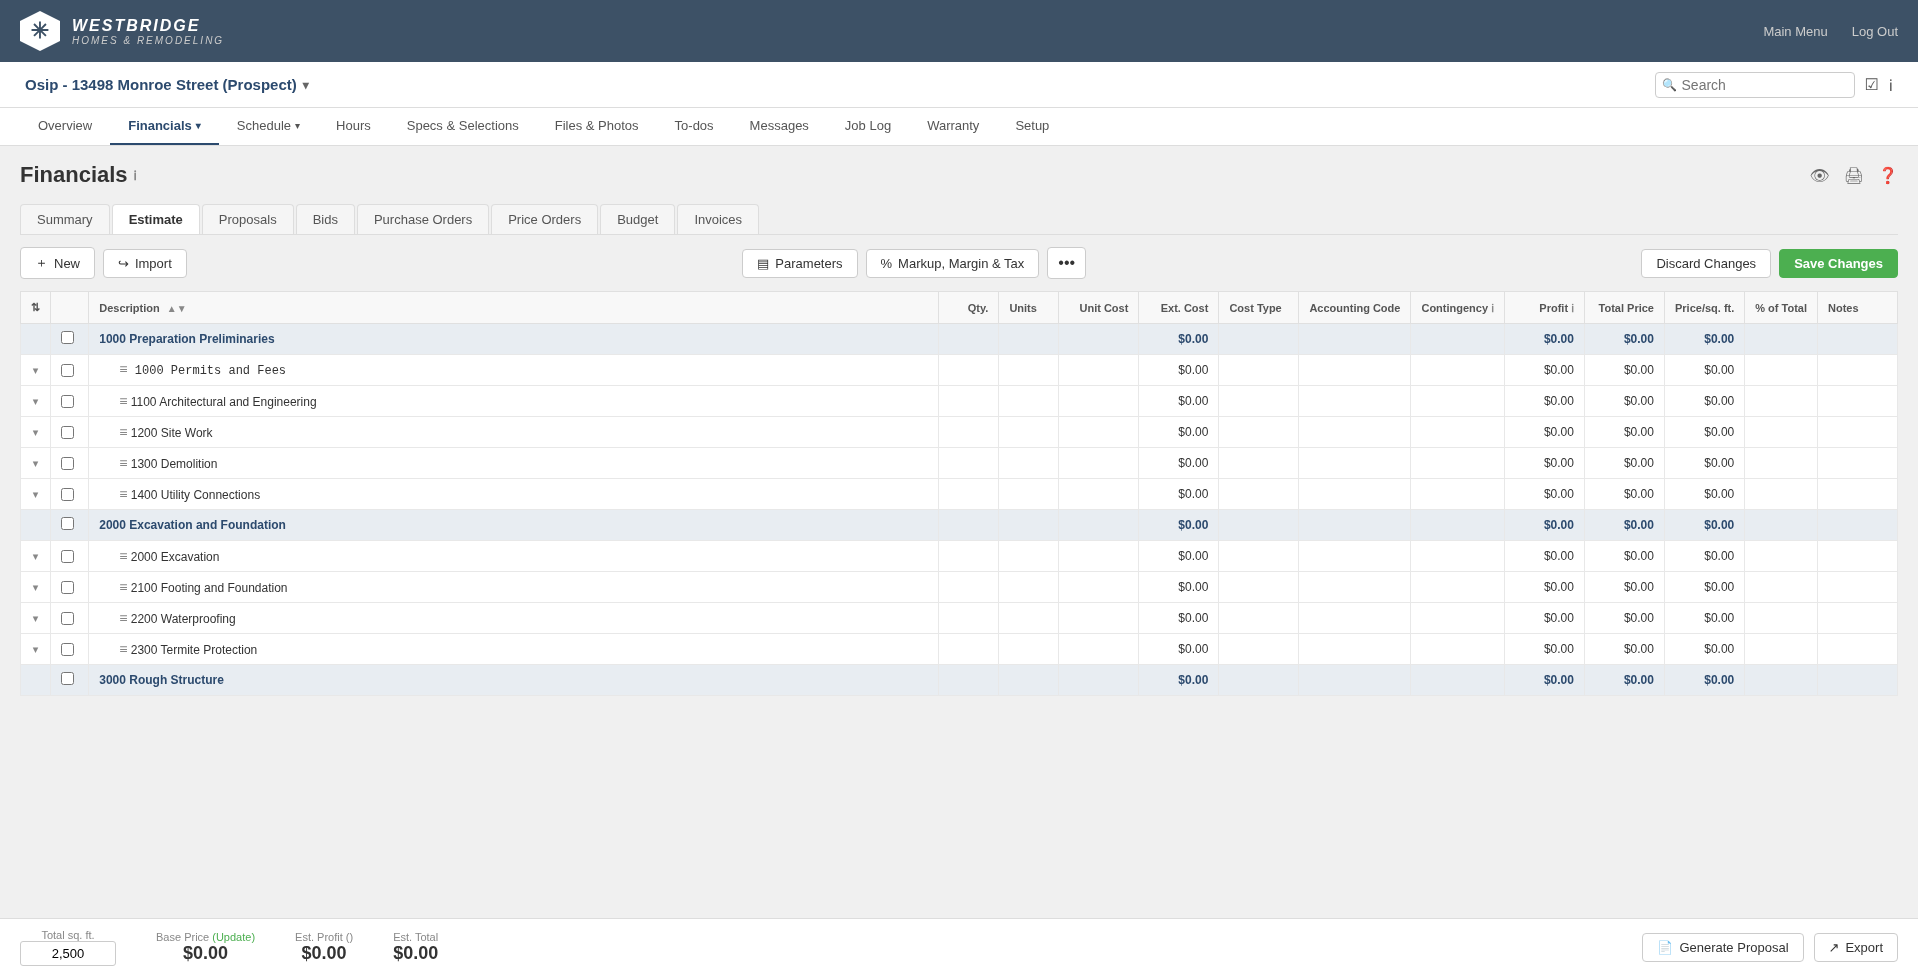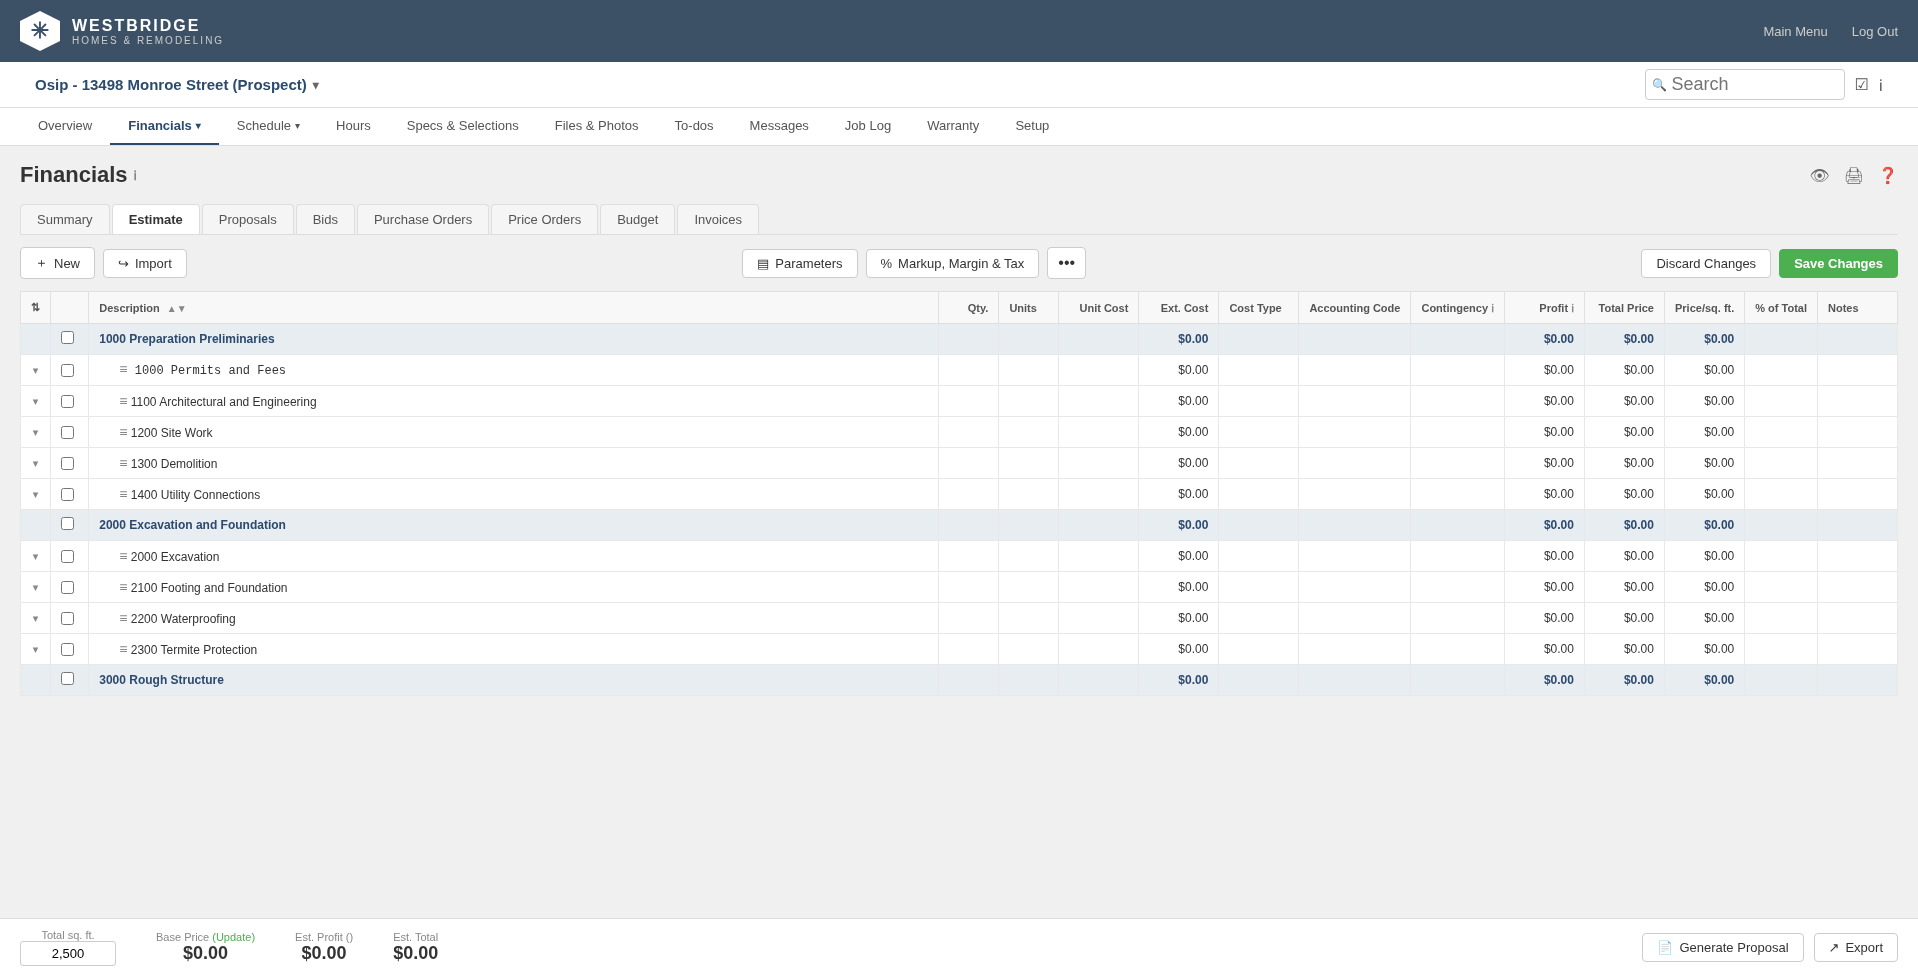--- a/index.html
+++ b/index.html
@@ -15,31 +15,31 @@
       height: 62px;
     }
     .logo-area { display: flex; align-items: center; gap: 12px; }
     .logo-icon {
       width: 40px; height: 40px;
       background: white;
       clip-path: polygon(50% 0%, 100% 25%, 100% 75%, 50% 100%, 0% 75%, 0% 25%);
       display: flex; align-items: center; justify-content: center;
     }
     .logo-snowflake { color: #3d5166; font-size: 22px; font-weight: bold; }
-    .logo-text { color: white; }
+    .logo-text { color: white; font-style: italic; }
     .logo-text .company-name { font-size: 16px; font-weight: 700; letter-spacing: 2px; }
     .logo-text .company-sub { font-size: 10px; letter-spacing: 2px; color: #ccc; }
     .header-nav { display: flex; gap: 24px; align-items: center; }
     .header-nav a { color: #ccc; text-decoration: none; font-size: 13px; }
 
     
     .project-bar {
       background: white;
       border-bottom: 1px solid #ddd;
-      padding: 0 35px;
+      padding: 0 25px;
       height: 46px;
       display: flex;
       align-items: center;
       justify-content: space-between;
     }
     .project-title {
       font-size: 15px;
       font-weight: 600;
       color: #2c4a6e;
       display: flex;
@@ -62,21 +62,21 @@
       position: absolute;
       left: 8px;
       color: #888;
       font-size: 12px;
       z-index: 1;
     }
     .search-wrapper input {
       border: 1px solid #ccc;
       border-radius: 4px;
       padding: 4px 10px 4px 26px;
-      font-size: 18px;
+      font-size: 14px;
       width: 200px;
     }
     .header-icons { display: flex; gap: 10px; align-items: center; }
     .header-icon { color: #555; font-size: 16px; cursor: pointer; }
 
     
     .nav-tabs {
       background: white;
       border-bottom: 1px solid #ddd;
       display: flex;

